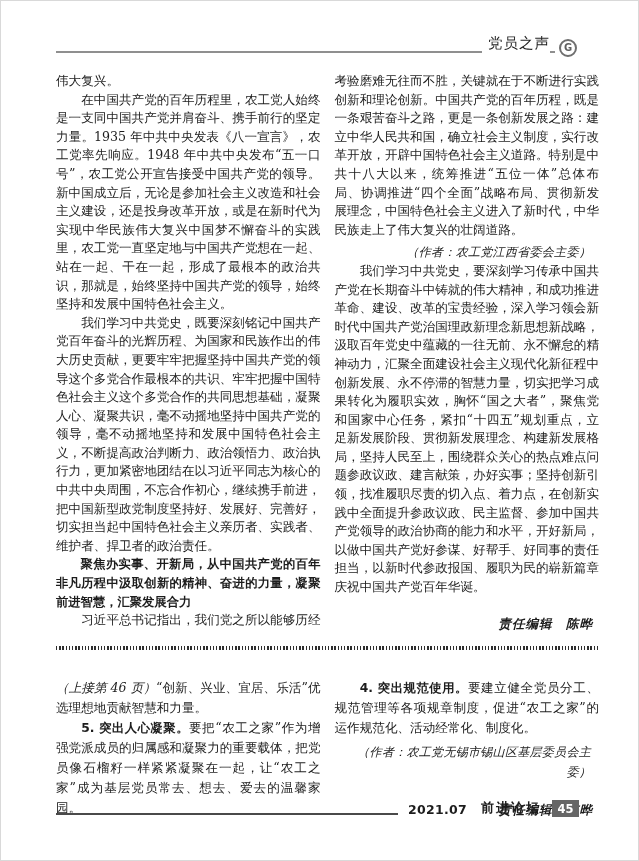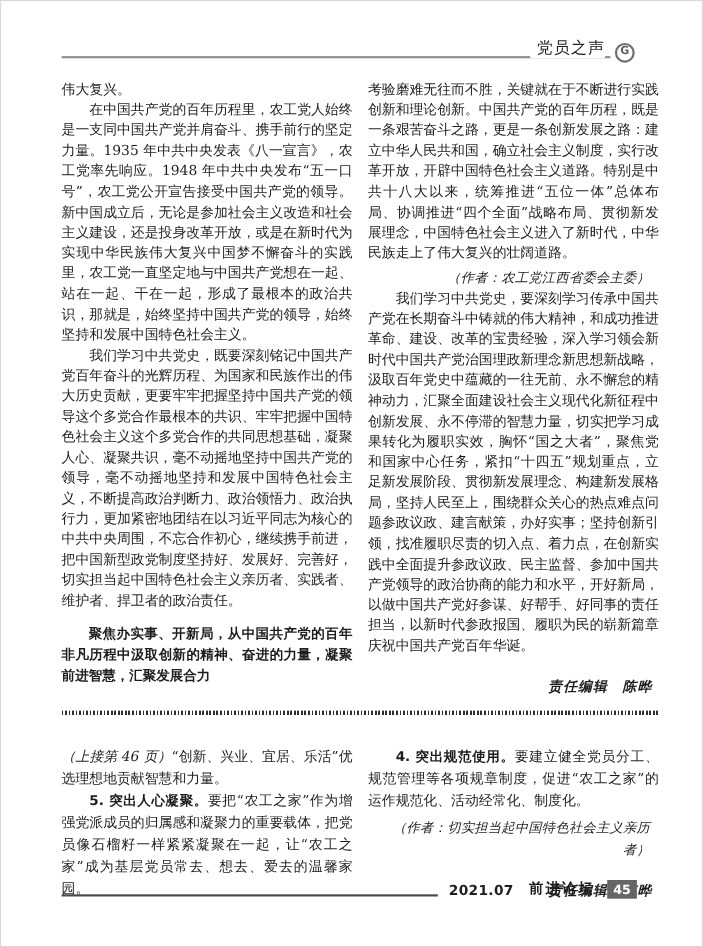--- a/index.html
+++ b/index.html
@@ -44,21 +44,20 @@
   .para {
     margin:0; text-align:justify; text-indent:2em;
     font-size:12.6px; line-height:18.6px;
   }
   .columns.bottom .para { line-height:20px; }
   .para.continuation { text-indent:0; }
   .para.heading {
     font-weight:bold;
     font-family:Liberation Sans, sans-serif;
     font-size:12.3px;
-    margin-top:12px;
   }
   .lead {
     font-weight:bold;
     font-family:"DejaVu Sans","Liberation Sans",sans-serif;
     font-size:12.3px;
   }
   .kaiti { font-style:italic; }
   .para.author {
     text-align:right; text-indent:0; font-style:italic;
     font-size:12px; padding-right:8px; margin-top:4px; letter-spacing:0.3px;
@@ -101,39 +100,40 @@
         <span class="header-logo-glyph">G</span>
       </span>
   </header>
 
   <section class="columns top">
     <div class="col">
         <p class="para continuation">伟大复兴。</p>
         <p class="para body">在中国共产党的百年历程里，农工党人始终是一支同中国共产党并肩奋斗、携手前行的坚定力量。1935 年中共中央发表《八一宣言》，农工党率先响应。1948 年中共中央发布“五一口号”，农工党公开宣告接受中国共产党的领导。新中国成立后，无论是参加社会主义改造和社会主义建设，还是投身改革开放，或是在新时代为实现中华民族伟大复兴中国梦不懈奋斗的实践里，农工党一直坚定地与中国共产党想在一起、站在一起、干在一起，形成了最根本的政治共识，那就是，始终坚持中国共产党的领导，始终坚持和发展中国特色社会主义。</p>
         <p class="para body">我们学习中共党史，既要深刻铭记中国共产党百年奋斗的光辉历程、为国家和民族作出的伟大历史贡献，更要牢牢把握坚持中国共产党的领导这个多党合作最根本的共识、牢牢把握中国特色社会主义这个多党合作的共同思想基础，凝聚人心、凝聚共识，毫不动摇地坚持中国共产党的领导，毫不动摇地坚持和发展中国特色社会主义，不断提高政治判断力、政治领悟力、政治执行力，更加紧密地团结在以习近平同志为核心的中共中央周围，不忘合作初心，继续携手前进，把中国新型政党制度坚持好、发展好、完善好，切实担当起中国特色社会主义亲历者、实践者、维护者、捍卫者的政治责任。</p>
         <p class="para heading">聚焦办实事、开新局，从中国共产党的百年非凡历程中汲取创新的精神、奋进的力量，凝聚前进智慧，汇聚发展合力</p>
+        <p class="para body">习近平总书记指出，我们党之所以能够历经</p>
       </div>
     <div class="col">
         <p class="para continuation">考验磨难无往而不胜，关键就在于不断进行实践创新和理论创新。中国共产党的百年历程，既是一条艰苦奋斗之路，更是一条创新发展之路：建立中华人民共和国，确立社会主义制度，实行改革开放，开辟中国特色社会主义道路。特别是中共十八大以来，统筹推进“五位一体”总体布局、协调推进“四个全面”战略布局、贯彻新发展理念，中国特色社会主义进入了新时代，中华民族走上了伟大复兴的壮阔道路。</p>
         <p class="para author">（作者：农工党江西省委会主委）</p>
         <p class="para body">我们学习中共党史，要深刻学习传承中国共产党在长期奋斗中铸就的伟大精神，和成功推进革命、建设、改革的宝贵经验，深入学习领会新时代中国共产党治国理政新理念新思想新战略，汲取百年党史中蕴藏的一往无前、永不懈怠的精神动力，汇聚全面建设社会主义现代化新征程中创新发展、永不停滞的智慧力量，切实把学习成果转化为履职实效，胸怀“国之大者”，聚焦党和国家中心任务，紧扣“十四五”规划重点，立足新发展阶段、贯彻新发展理念、构建新发展格局，坚持人民至上，围绕群众关心的热点难点问题参政议政、建言献策，办好实事；坚持创新引领，找准履职尽责的切入点、着力点，在创新实践中全面提升参政议政、民主监督、参加中国共产党领导的政治协商的能力和水平，开好新局，以做中国共产党好参谋、好帮手、好同事的责任担当，以新时代参政报国、履职为民的崭新篇章庆祝中国共产党百年华诞。</p>
         <p class="para editor">责任编辑　陈晔</p>
       </div>
   </section>
 
   <div class="divider"></div>
 
   <section class="columns bottom">
     <div class="col">
         <p class="para continuation"><span class="kaiti">（上接第 46 页）</span>“创新、兴业、宜居、乐活”优选理想地贡献智慧和力量。</p>
         <p class="para body"><b class="lead">5. 突出人心凝聚。</b>要把“农工之家”作为增强党派成员的归属感和凝聚力的重要载体，把党员像石榴籽一样紧紧凝聚在一起，让“农工之家”成为基层党员常去、想去、爱去的温馨家园。</p>
       </div>
     <div class="col">
         <p class="para body"><b class="lead">4. 突出规范使用。</b>要建立健全党员分工、规范管理等各项规章制度，促进“农工之家”的运作规范化、活动经常化、制度化。</p>
-        <p class="para author">（作者：切实担当起中国特色社会主义亲历者）</p>
+        <p class="para author">（作者：农工党无锡市锡山区基层委员会主委）</p>
         <p class="para editor">责任编辑　陈晔</p>
       </div>
   </section>
 
   <footer class="footer">
     <div class="footer-rule"></div>
     <span class="footer-issue">2021.07</span>
     <span class="footer-journal">前进论坛</span>
     <span class="footer-pagebox">
         <span>45</span>

